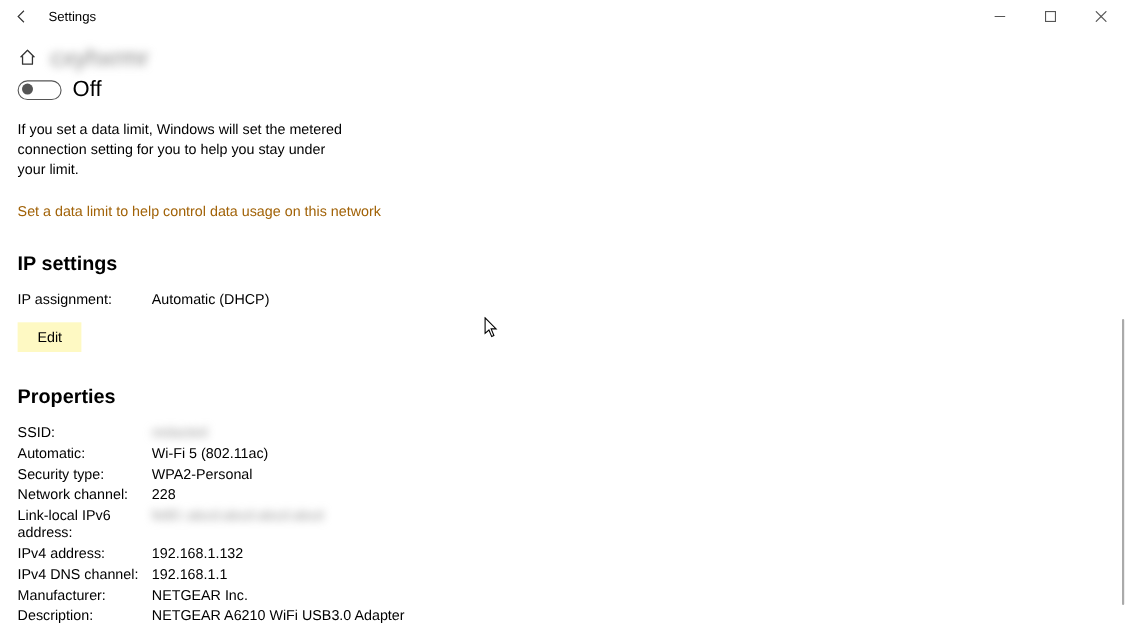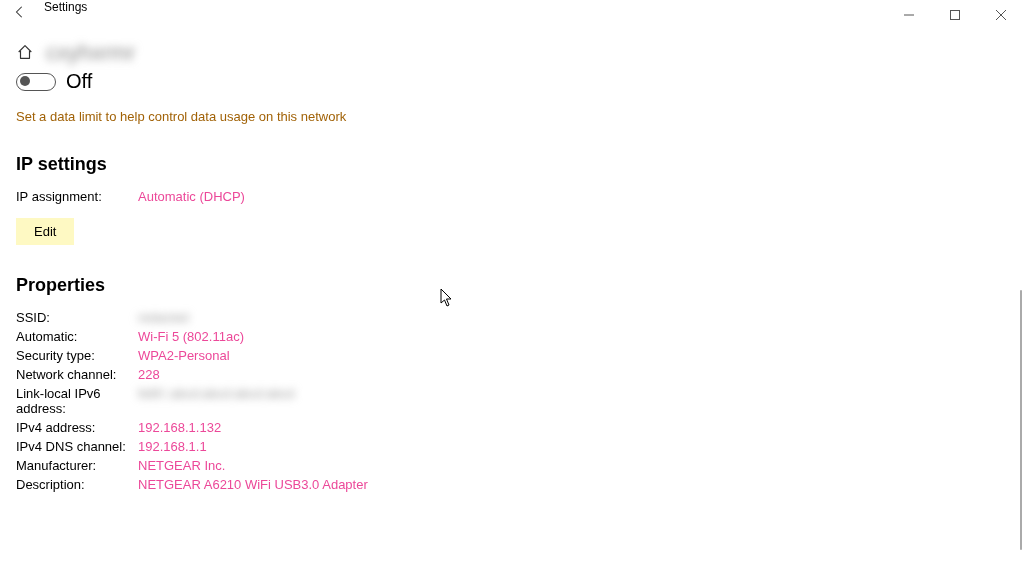--- a/index.html
+++ b/index.html
@@ -1,38 +1,38 @@
 <!DOCTYPE html>
 <html><head>
   <meta charset="utf-8">
   <style>
     * { box-sizing: border-box; margin: 0; padding: 0; font-family: "Segoe UI", sans-serif; }
     body { background: #fff; color: #000; font-size: 13px; width: 1024px; height: 575px; overflow: hidden; position: relative; }
-    .titlebar { display: flex; height: 30px; padding-left: 8px; }
+    .titlebar { display: flex; align-items: center; height: 30px; padding-left: 8px; }
     .back-btn { width: 24px; height: 24px; display: flex; align-items: center; justify-content: center; cursor: pointer; }
     .back-btn svg { width: 14px; height: 14px; }
     .titlebar-title { font-size: 12px; margin-left: 12px; }
     .win-controls { position: absolute; top: 0; right: 0; display: flex; }
     .win-btn { width: 46px; height: 30px; display: flex; align-items: center; justify-content: center; cursor: pointer; }
     .win-btn svg { width: 10px; height: 10px; }
     .content { padding: 10px 16px 16px 16px; width: 730px; }
     .network-header { display: flex; align-items: center; margin-bottom: 4px; }
     .home-icon { width: 20px; height: 20px; margin-right: 10px; }
     .home-icon svg { width: 18px; height: 18px; }
     .network-name { font-size: 22px; font-weight: 400; color: #888; filter: blur(4px); }
     .toggle-row { display: flex; align-items: center; margin-bottom: 16px; }
     .toggle { width: 40px; height: 18px; border: 1.5px solid #555; border-radius: 9px; position: relative; cursor: pointer; }
     .toggle-knob { width: 10px; height: 10px; background: #555; border-radius: 50%; position: absolute; top: 2.5px; left: 3px; }
     .toggle-label { margin-left: 10px; font-size: 20px; }
     .metered-desc { font-size: 13px; line-height: 1.4; max-width: 300px; margin-bottom: 20px; }
     .link { color: #a16207; font-size: 13px; cursor: pointer; display: inline-block; }
     .section-title { font-size: 18px; font-weight: 600; margin-top: 30px; margin-bottom: 14px; }
     .kv-row { display: flex; margin-bottom: 4px; font-size: 13px; }
     .kv-key { width: 122px; flex-shrink: 0; }
-    .kv-val { color: #ec4899; }
+    .kv-val { color: #000000; }
     .kv-val.blurred { filter: blur(4px); color: #999; }
     .btn { background: #fef9c3; border: none; padding: 6px 18px; font-size: 13px; cursor: pointer; margin-top: 10px; }
     .scrollbar { position: absolute; right: 2px; top: 290px; width: 2px; height: 260px; background: #aaa; border-radius: 1px; }
     .cursor { position: absolute; top: 288px; left: 440px; width: 14px; height: 20px; pointer-events: none; }
   </style>
 </head>
 <body>
 
 <div class="titlebar">
   <div class="back-btn">
@@ -71,20 +71,21 @@
     <div class="network-name">cxyhxrmr</div>
   </div>
 
   <div class="toggle-row">
     <div class="toggle">
       <div class="toggle-knob"></div>
     </div>
     <span class="toggle-label">Off</span>
   </div>
 
+  <div class="metered-desc">If you set a data limit, Windows will set the metered connection setting for you to help you stay under your limit.</div>
   <span class="link">Set a data limit to help control data usage on this network</span>
 
   <div class="section-title">IP settings</div>
   <div class="kv-row">
     <span class="kv-key">IP assignment:</span>
     <span class="kv-val">Automatic (DHCP)</span>
   </div>
   <button class="btn">Edit</button>
 
   <div class="section-title">Properties</div>

